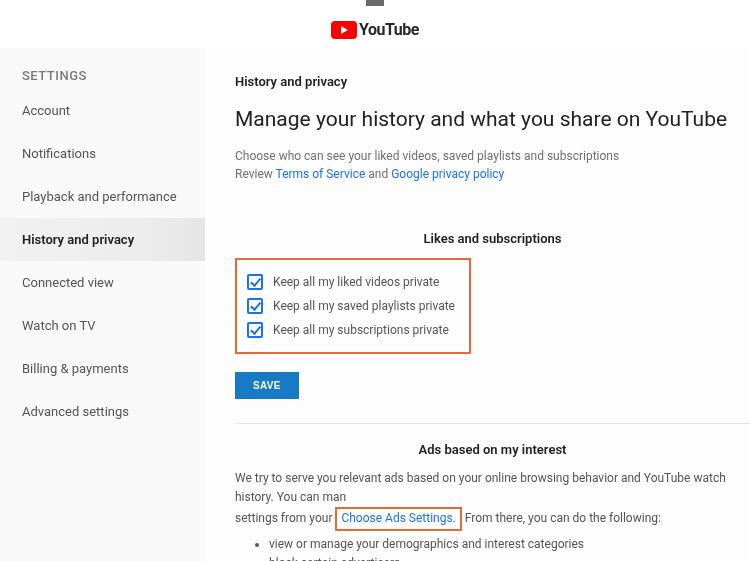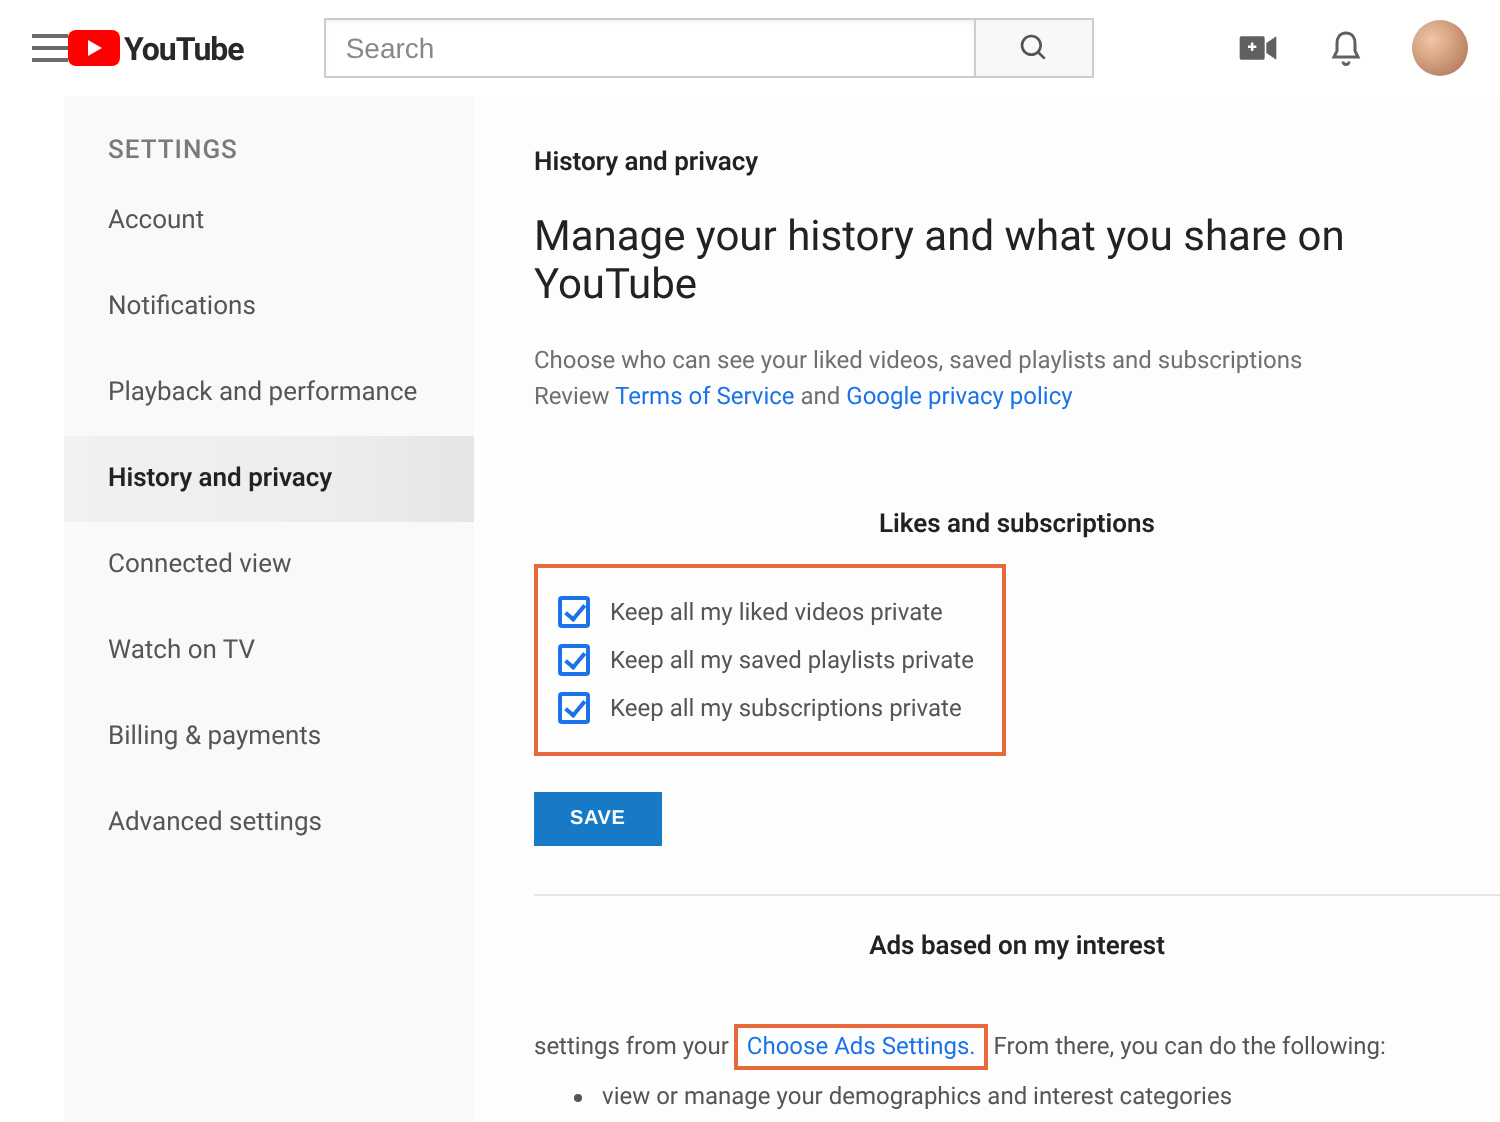--- a/index.html
+++ b/index.html
@@ -10,21 +10,23 @@
     height: 561px;
     overflow: hidden;
     color: #0d0d0d;
   }
   
   .topbar {
     height: 48px;
     display: flex;
     align-items: center;
     padding: 0 16px;
+    gap: 14px;
     background: #fff;
+    flex-direction: column;
   }
   .hamburger { width: 18px; height: 14px; display:flex; flex-direction:column; justify-content:space-between; cursor:pointer;}
   .hamburger span { display:block; height:2px; background:#6b6b6b; width:100%; }
   .logo { display:flex; align-items:center; gap:2px; cursor:pointer;}
   .logo-play {
     width: 26px; height: 18px; background:#ff0000; border-radius:4px;
     display:flex; align-items:center; justify-content:center;
   }
   .logo-play::after {
     content:""; border-left:7px solid #fff; border-top:4px solid transparent; border-bottom:4px solid transparent;
@@ -38,21 +40,21 @@
   }
   .search-input::placeholder { color:#888; }
   .search-btn {
     width:60px; height:30px; background:#f8f8f8; border:1px solid #ccc;
     display:flex; align-items:center; justify-content:center; cursor:pointer;
   }
   .right-icons { margin-left:auto; display:flex; align-items:center; gap:22px;}
   .icon-box { width:22px; height:22px; display:flex; align-items:center; justify-content:center; cursor:pointer;}
   .avatar { width:28px; height:28px; border-radius:50%; background: radial-gradient(circle at 35% 35%, #f3c6a5, #a56e4d); cursor:pointer;}
   
-  .main { display:flex; height:calc(561px - 48px);margin-left:32px; }
+  .main { display:flex; height:calc(561px - 48px); }
   .sidebar {
     width:205px; background:#f9f9f9; padding-top:14px; font-size:13px;
   }
   .sidebar-title {
     color:#7a7a7a; font-size:13px; letter-spacing:0.5px; font-weight:500;
     padding: 6px 22px 6px; 
   }
   .sidebar-item {
     padding: 14px 22px; color:#555; cursor:pointer;
   }
@@ -177,21 +179,21 @@
       <div>
         <button class="save-btn">SAVE</button>
       </div>
     </div>
 
     <div class="divider"></div>
 
     <div>
       <div class="subsection-label">Ads based on my interest</div>
       <div class="ads-text">
-        <br>
+        <span>We try to serve you relevant ads based on your online browsing behavior and YouTube watch history. You can man</span><br>
         <span>settings from your </span><span class="ads-link-box"><span class="link">Choose Ads Settings.</span></span><span> From there, you can do the following:</span>
       </div>
       <ul class="ads-list">
         <li>view or manage your demographics and interest categories</li>
         <li>block certain advertisers</li>
 
       </ul>
 
     </div>
   </div>

